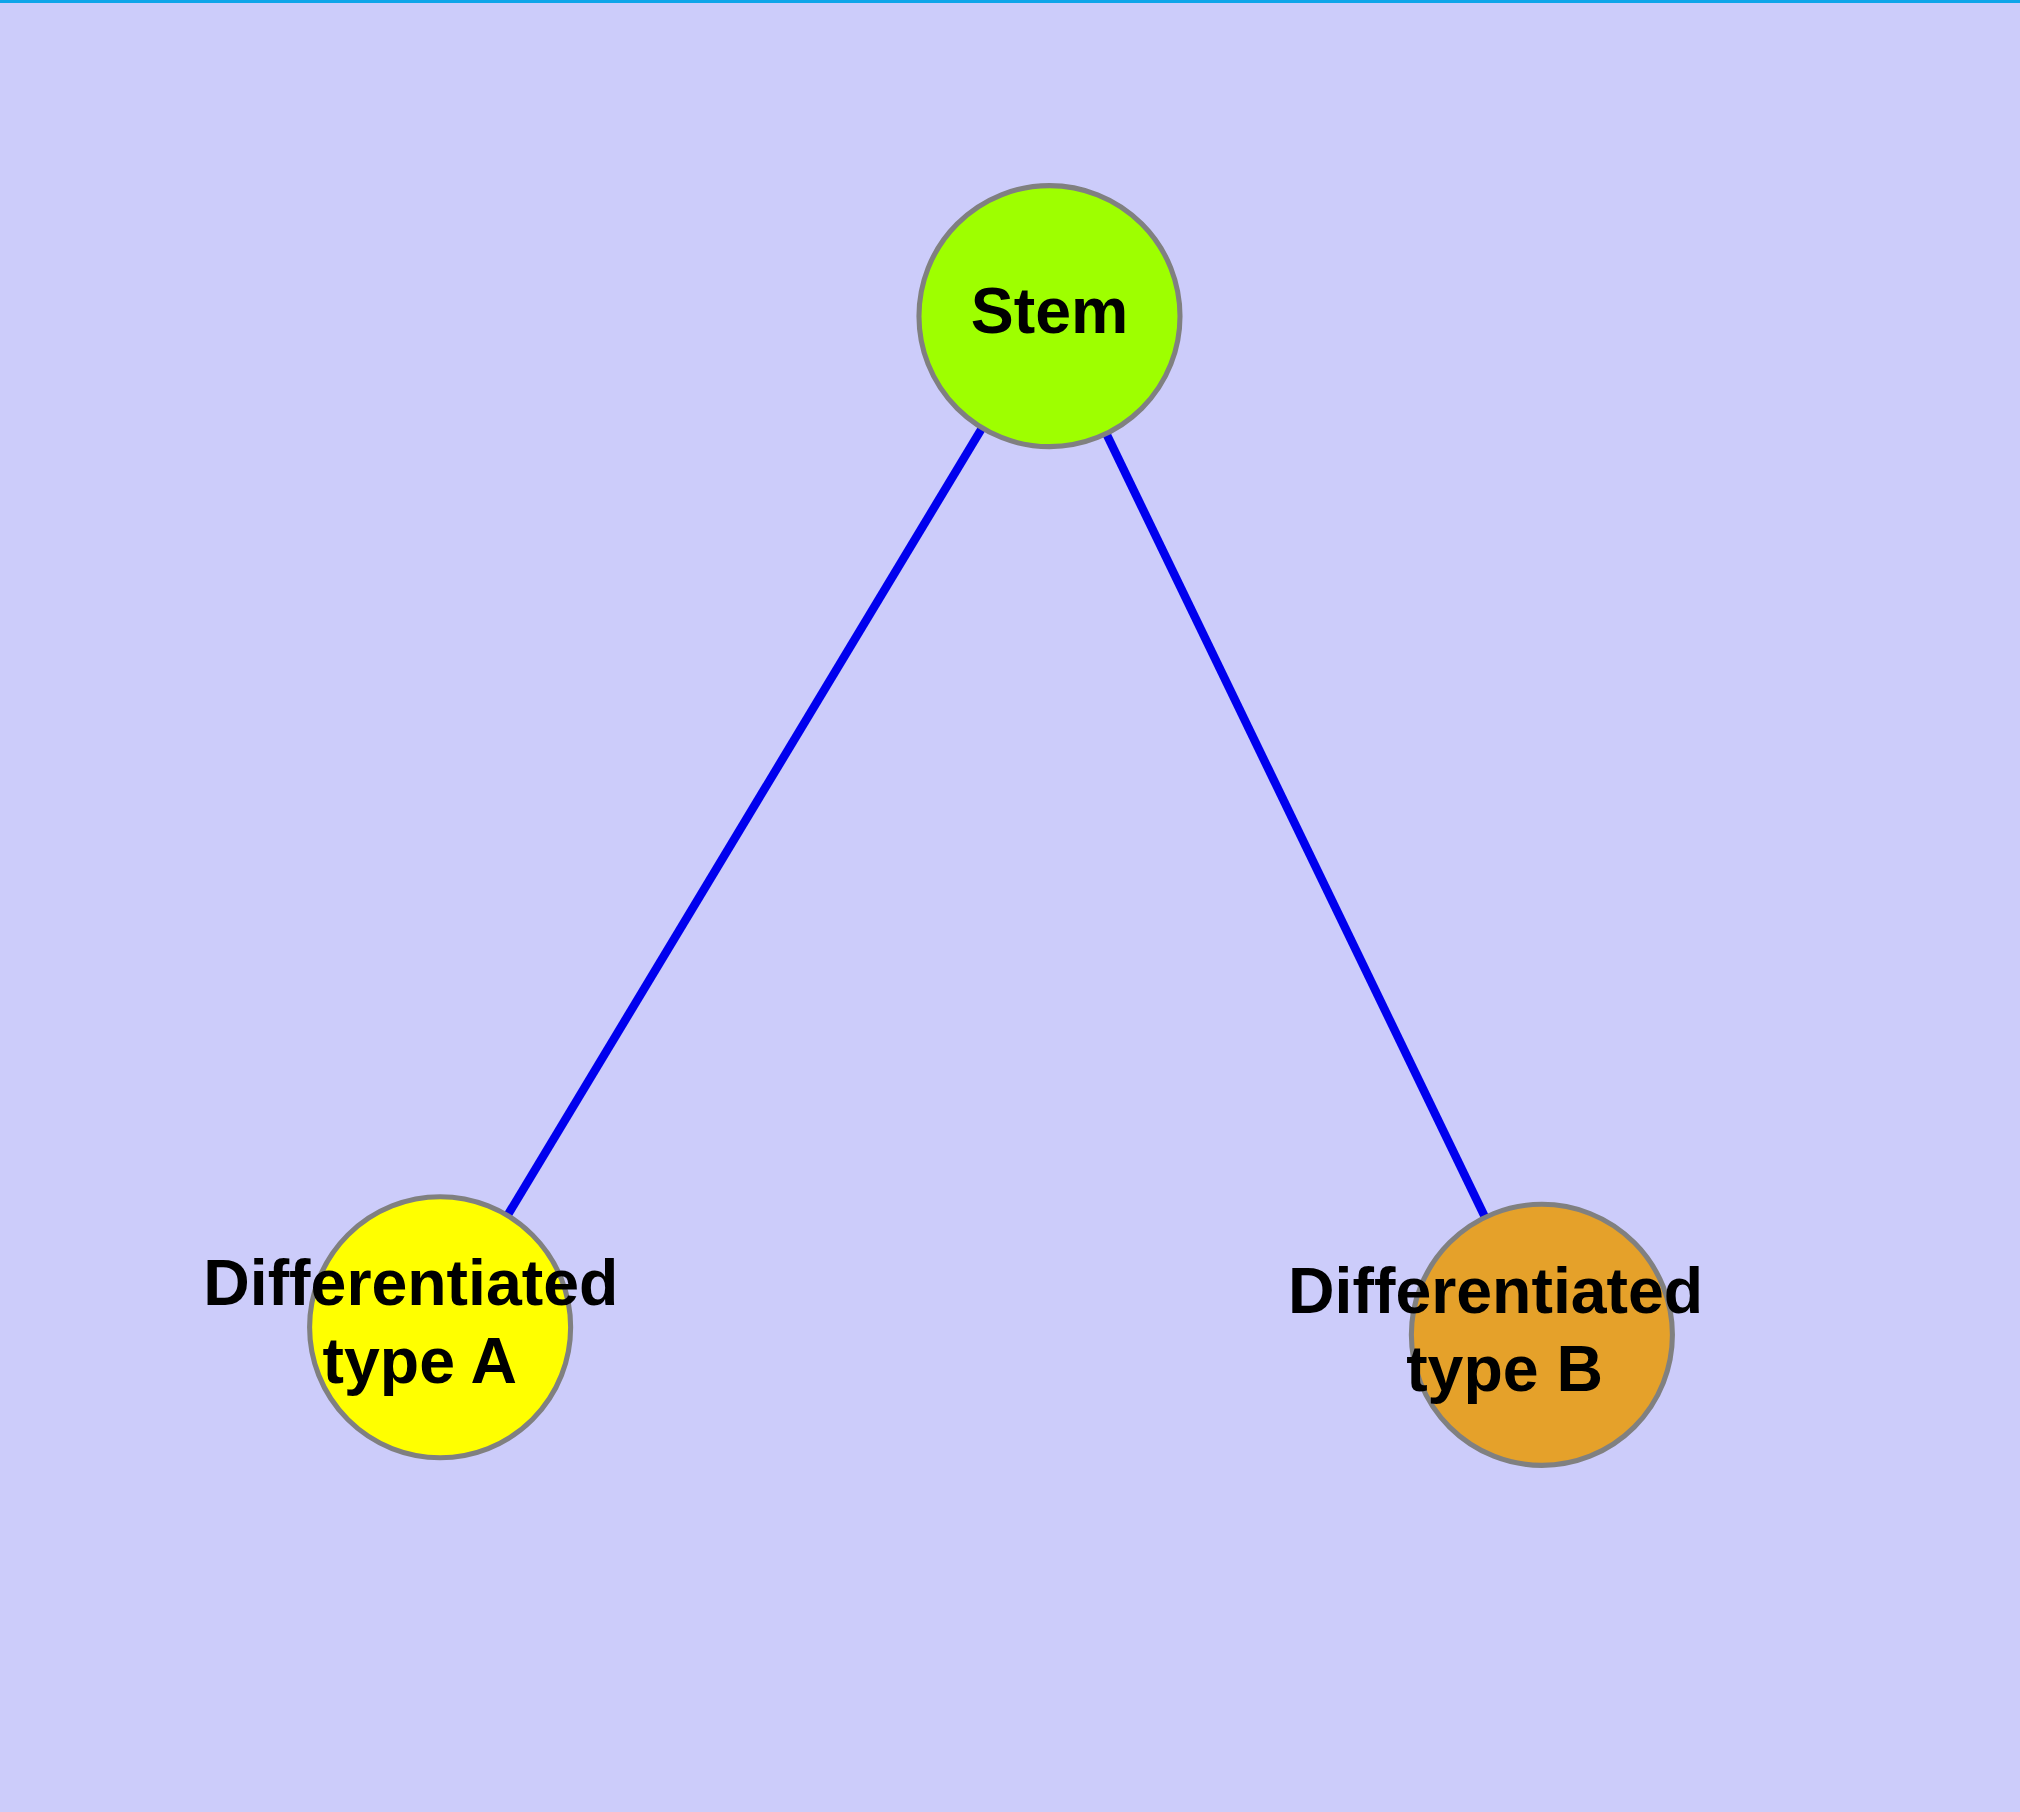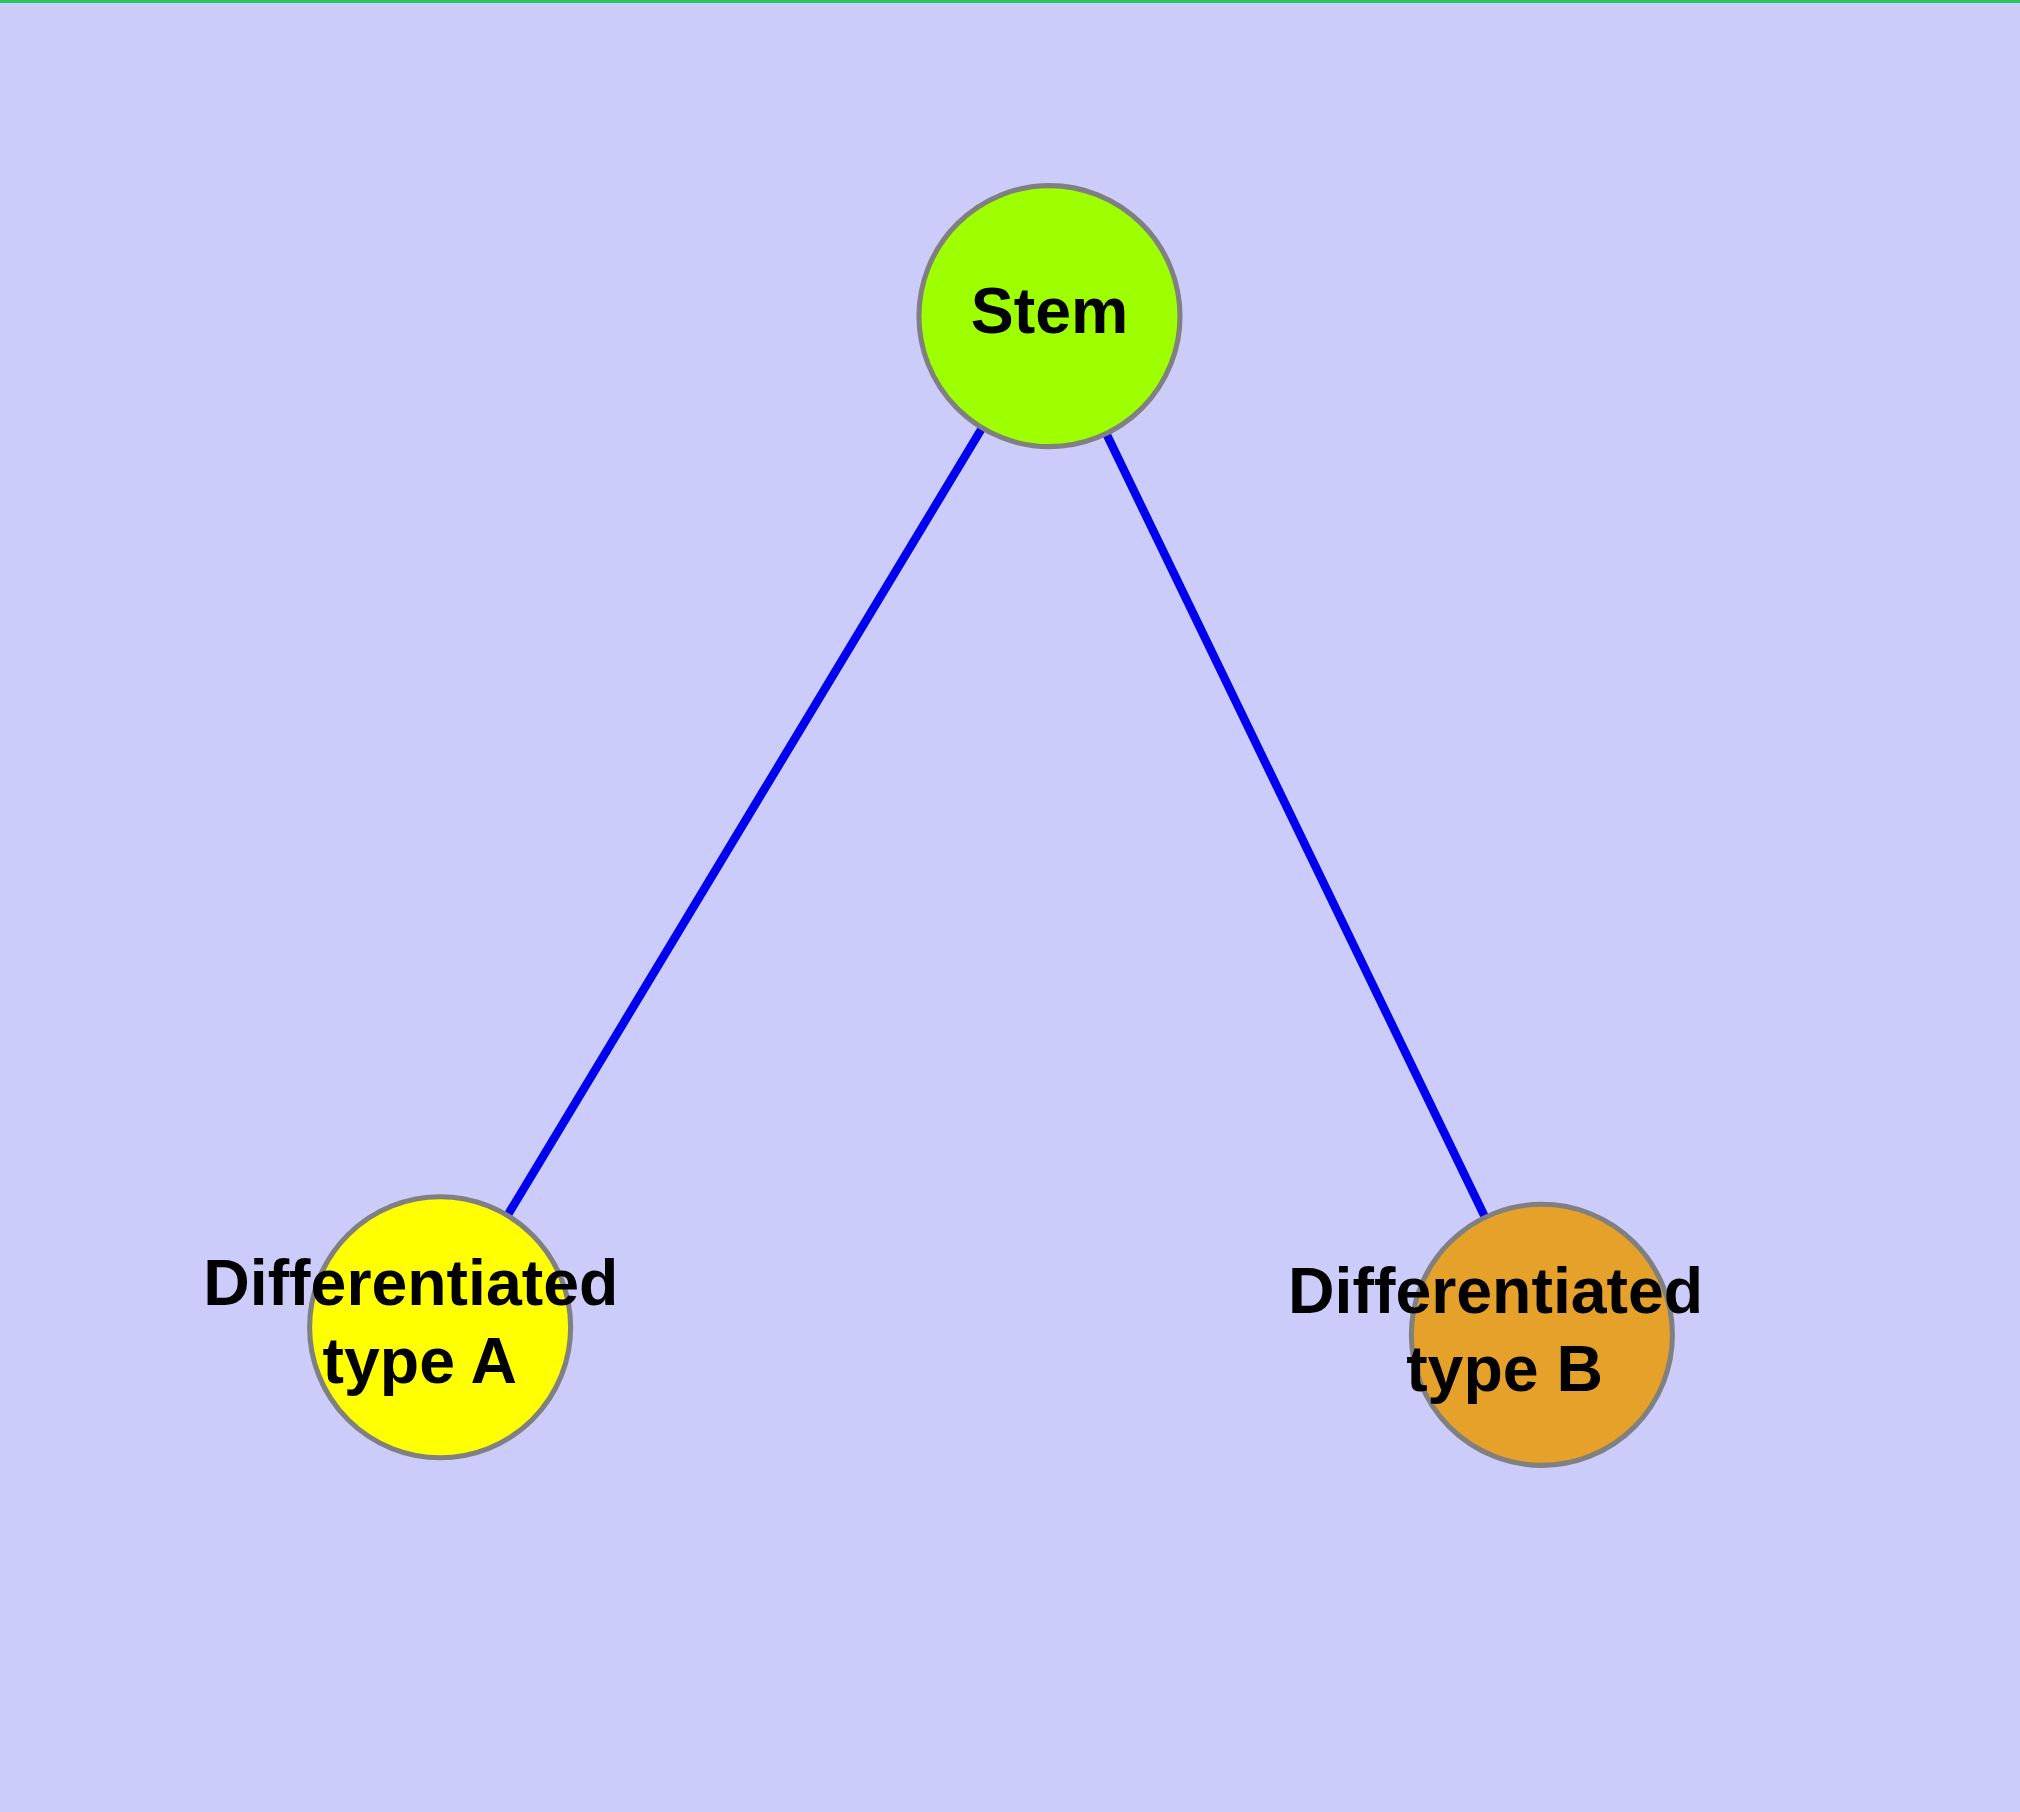--- a/index.html
+++ b/index.html
@@ -46,21 +46,21 @@
     font-weight: bold;
     fill: #000000;
     text-anchor: middle;
     dominant-baseline: middle;
   }
   .node-label-lg { font-size: 76px; }
 </style>
 </head>
 <body>
 
-<div id="canvas" style="width: 2021px; height: 1812px; background: #22c55e;">
+<div id="canvas" style="width: 2021px; height: 1812px; background: #0ea5e9;">
 
   <div id="plot-background" style="background: rgb(204, 204, 250); width: 2021px; height: 1809px;"></div>
 
   <svg id="graph-svg" viewBox="0 0 2384 2138" xmlns="http://www.w3.org/2000/svg">
 
     <g id="edges-layer">
       <line class="edge-line" x1="1238" y1="373" x2="519" y2="1566" stroke="#0000ee" stroke-width="10"></line>
       <line class="edge-line" x1="1238" y1="373" x2="1819" y2="1575" stroke="#0000ee" stroke-width="10"></line>
     </g>
 

